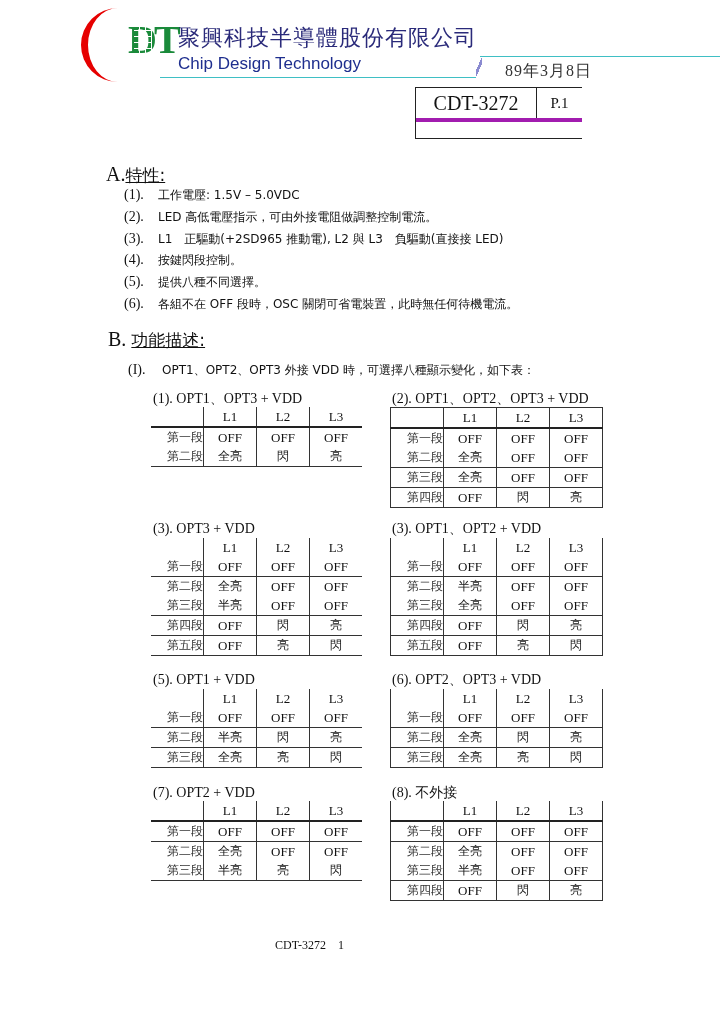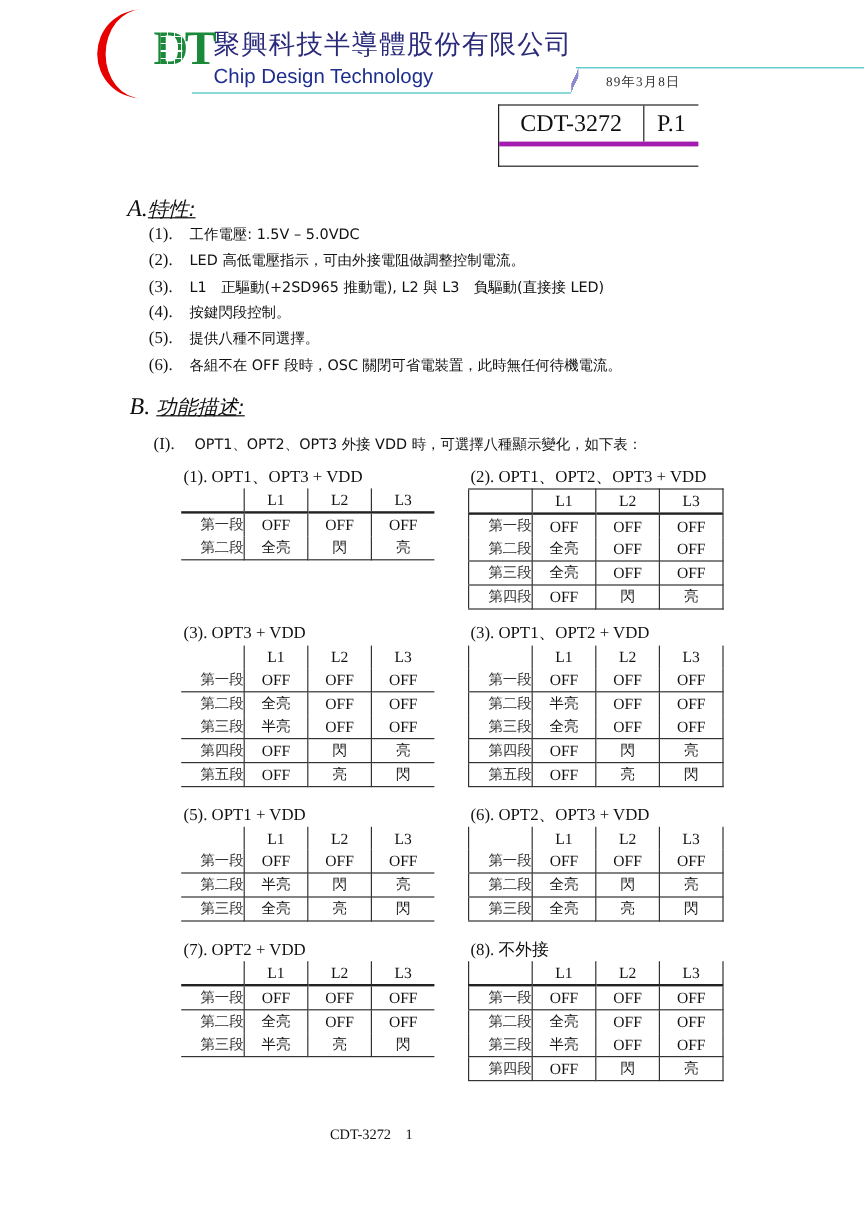--- a/index.html
+++ b/index.html
@@ -17,33 +17,33 @@
                     repeating-linear-gradient(90deg, transparent 0 5px, #ffffff 5px 6px);
                    pointer-events:none; }
   .company-cn { left:178px; top:26px; font-size:22px; color:#2a2a7a; letter-spacing:1px;
                 font-family:"DejaVu Sans", sans-serif; line-height:24px; }
   .company-en { left:178px; top:54px; font-size:17px; color:#1e2e8e;
                 font-family:"Liberation Sans", sans-serif; line-height:20px; }
   .header-rule { left:160px; top:77px; width:316px; height:1px; background:#3fbfc4; }
   .header-rule-slash { left:476px; top:56px; width:6px; height:22px;
                        background:linear-gradient(115deg, transparent 40%, #8a8ad0 40%, #8a8ad0 60%, transparent 60%); }
   .header-rule-top { left:480px; top:56px; width:240px; height:1px; background:#3fbfc4; }
-  .date { left:505px; top:61px; font-size:11px; color:#333; letter-spacing:1px; }
+  .date { left:505px; top:61px; font-size:16px; color:#333; letter-spacing:1px; }
 
   
   .partbox { left:415px; top:87px; width:166px; height:50px; border:1px solid #222;
              border-right:none; }
   .partbox .row1 { height:30px; border-bottom:4px solid #a21caf; display:flex; }
   .partbox .pn { width:120px; border-right:1px solid #222; font-size:20px; text-align:center;
                  line-height:30px; }
-  .partbox .pg { flex:1; font-size:20px; text-align:center; line-height:30px; }
+  .partbox .pg { flex:1; font-size:15px; text-align:center; line-height:30px; }
   .partbox .desc { font-size:14px; text-align:center; line-height:19px; font-family:"DejaVu Sans", sans-serif; }
 
   
-  .sec { font-size:20px; line-height:22px;font-style:italic; }
+  .sec { font-size:20px; line-height:22px; }
   .sec .u { text-decoration:underline; font-family:"DejaVu Sans", sans-serif; font-size:17px; }
   .item { font-size:14px; line-height:18px; white-space:nowrap; }
   .item .num { display:inline-block; width:34px; }
 
   
   .tbl-caption { font-size:14px; line-height:16px; white-space:nowrap; }
   table.st { border-collapse:collapse; font-size:13px; position:absolute; }
   table.st td { height:19px; padding:0; text-align:center; line-height:19px; }
   table.st td.rl { width:50px; text-align:right; padding-left:2px; font-family:"DejaVu Sans", sans-serif; font-size:12px; color:#333; border-right:1px solid #333; }
   table.st td.c { width:52px; border-right:1px solid #333; }

